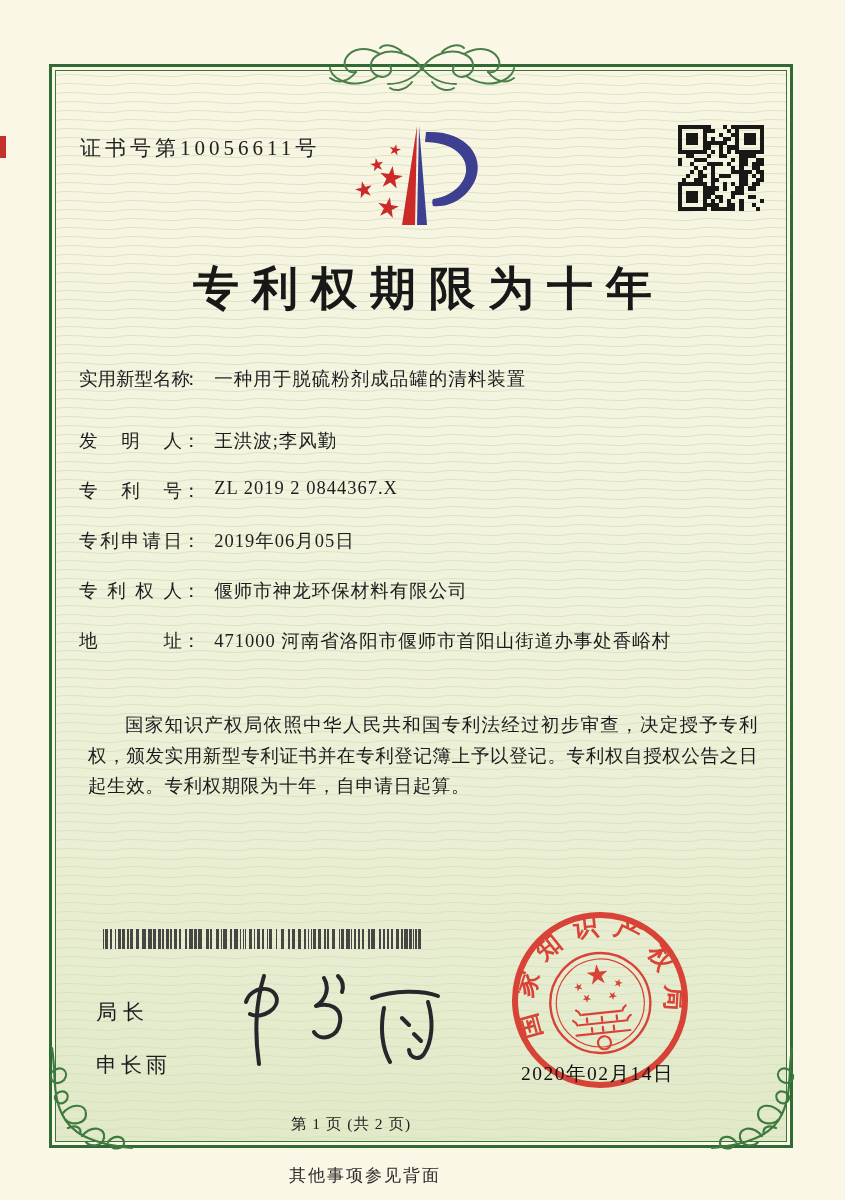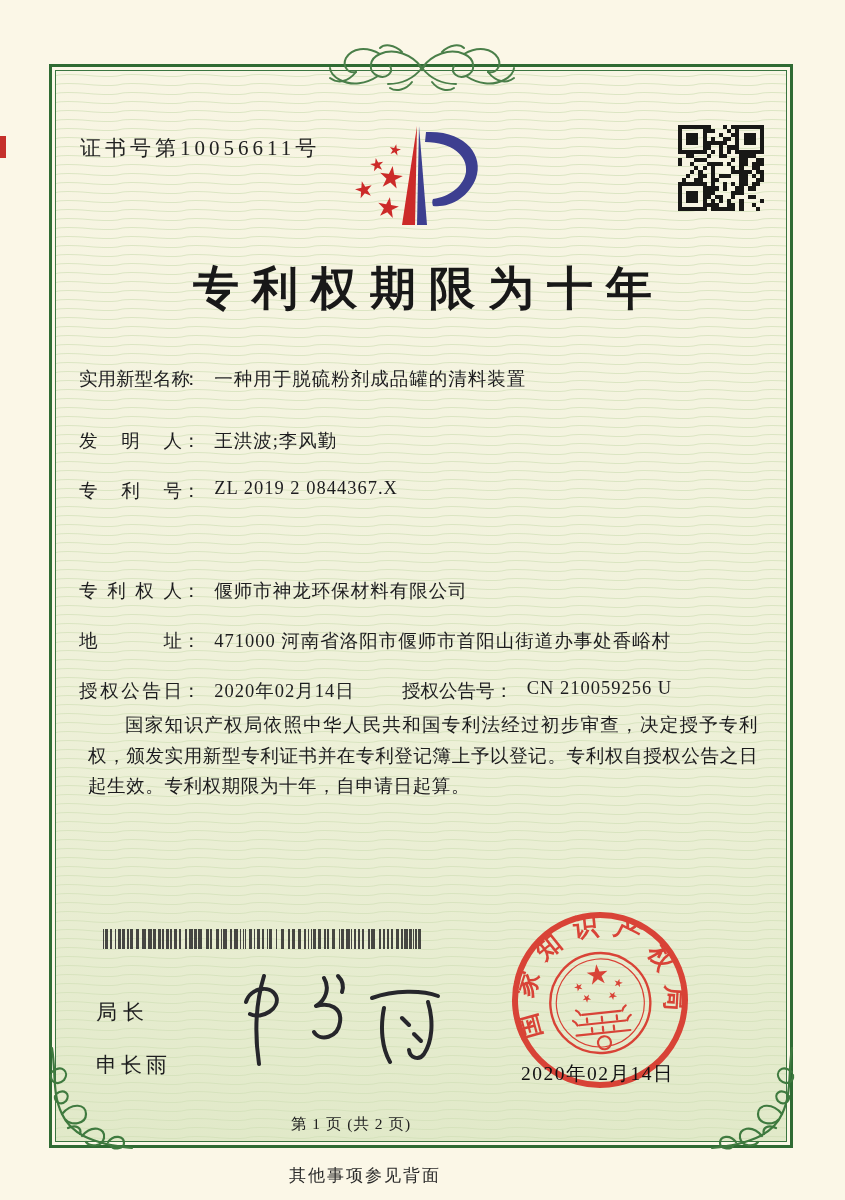--- a/index.html
+++ b/index.html
@@ -397,35 +397,31 @@
     <span class="fvalue">一种用于脱硫粉剂成品罐的清料装置</span>
   </div>
   <div class="field-row" style="top:62px">
     <span class="flabel">发明人</span><span class="colon">：</span>
     <span class="fvalue">王洪波;李风勤</span>
   </div>
   <div class="field-row" style="top:112px">
     <span class="flabel">专利号</span><span class="colon">：</span>
     <span class="fvalue">ZL 2019 2 0844367.X</span>
   </div>
+  <div class="field-row" style="top:162px">
+    <span class="flabel">专利申请日</span><span class="colon">：</span>
+    <span class="fvalue">2019年06月05日</span>
+  </div>
   <div class="field-row" style="top:212px">
     <span class="flabel">专利权人</span><span class="colon">：</span>
     <span class="fvalue">偃师市神龙环保材料有限公司</span>
   </div>
   <div class="field-row" style="top:262px">
     <span class="flabel">地址</span><span class="colon">：</span>
     <span class="fvalue">471000 河南省洛阳市偃师市首阳山街道办事处香峪村</span>
-  </div>
-  <div class="field-row" style="top:312px">
-    <span class="flabel">授权公告日</span><span class="colon">：</span>
-    <span class="fvalue">2020年02月14日</span>
-    <span class="pair2">
-      <span>授权公告号</span><span class="colon">：</span>
-      <span class="fvalue">CN 210059256 U</span>
-    </span>
   </div>
 </div>
 
 <div class="paras">
   <p>国家知识产权局依照中华人民共和国专利法经过初步审查，决定授予专利权，颁发实用新型专利证书并在专利登记簿上予以登记。专利权自授权公告之日起生效。专利权期限为十年，自申请日起算。</p>
 </div>
 
 <svg class="barcode" id="barcode-svg" xmlns="http://www.w3.org/2000/svg" viewBox="0 0 318 20">
     <rect x="0" y="0" width="1" height="20" fill="#2a2a2a"></rect>
     <rect x="2" y="0" width="3" height="20" fill="#2a2a2a"></rect>

